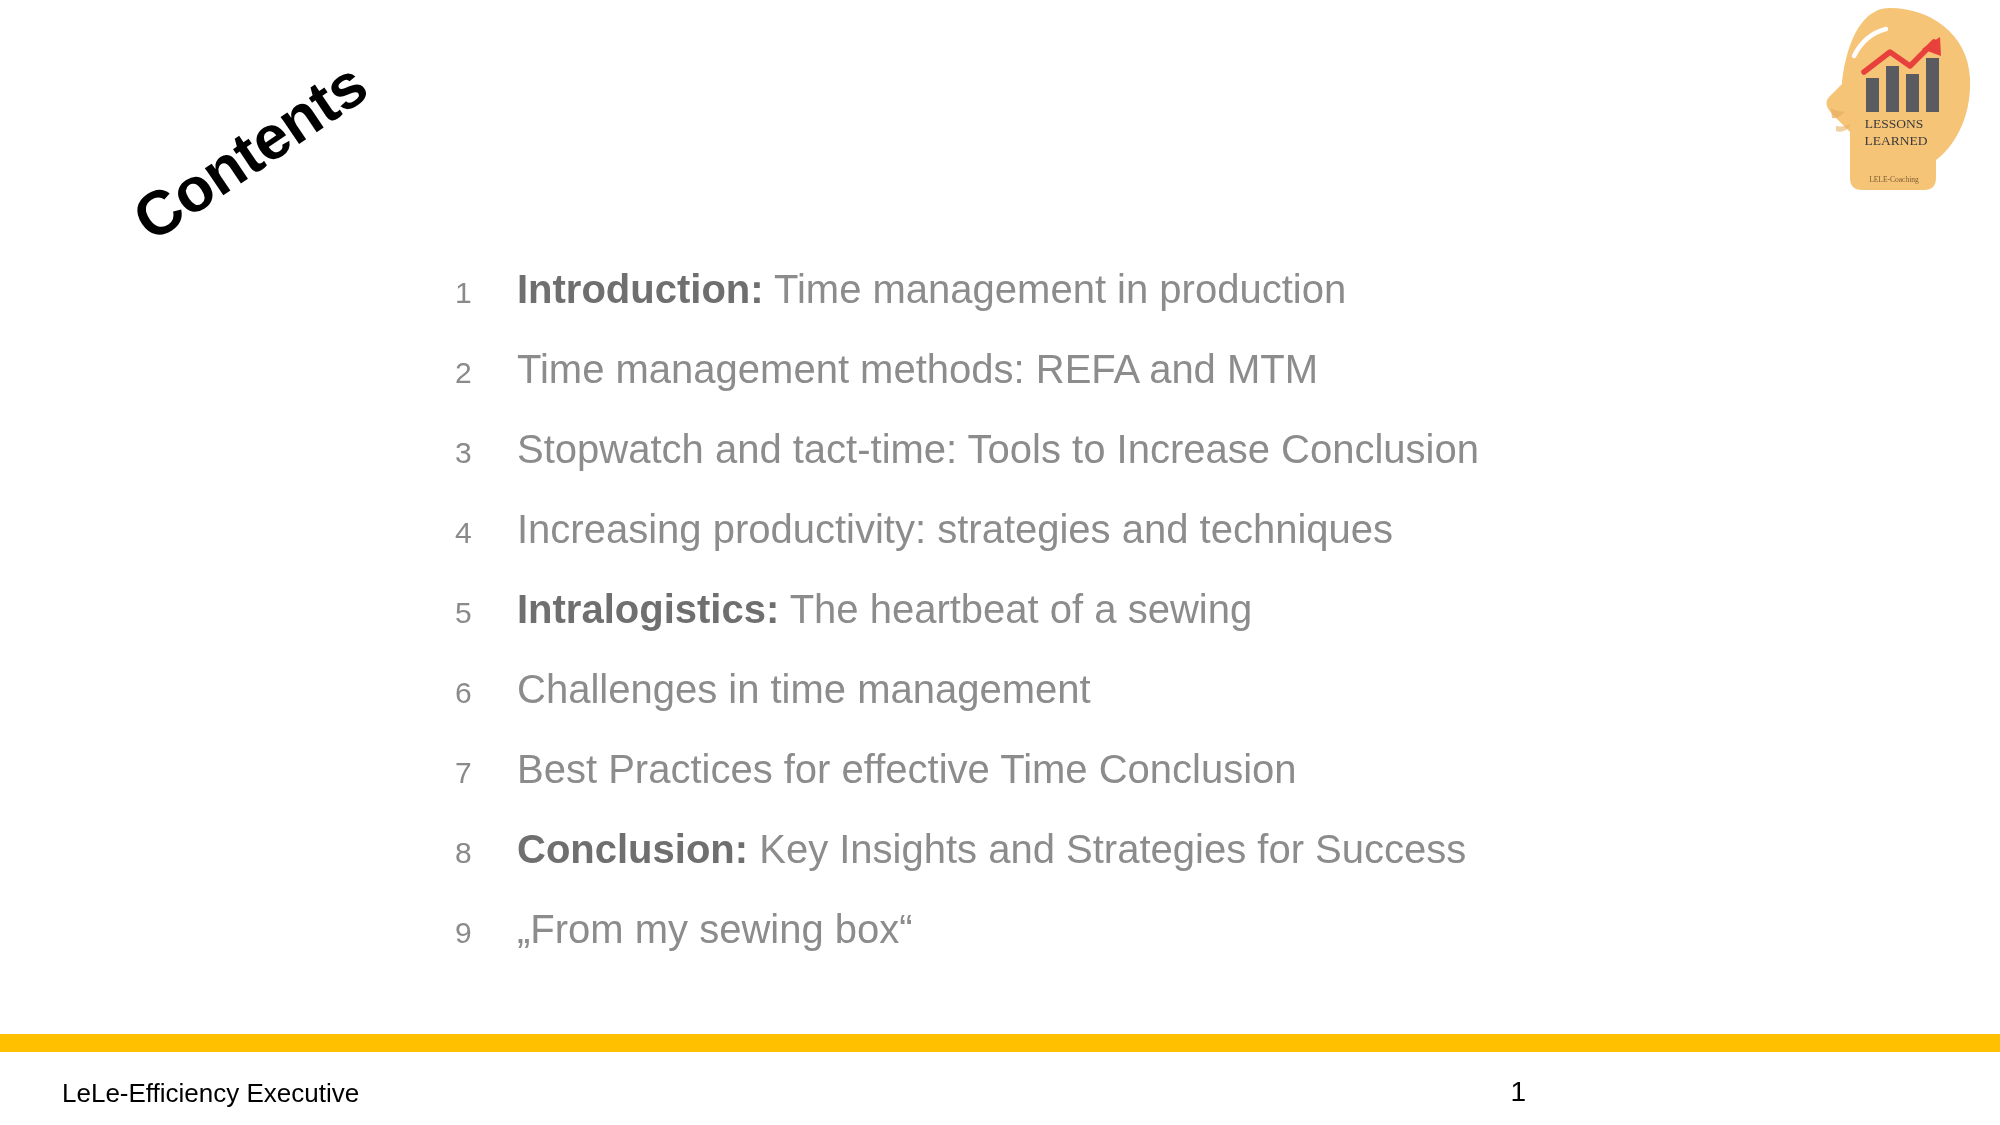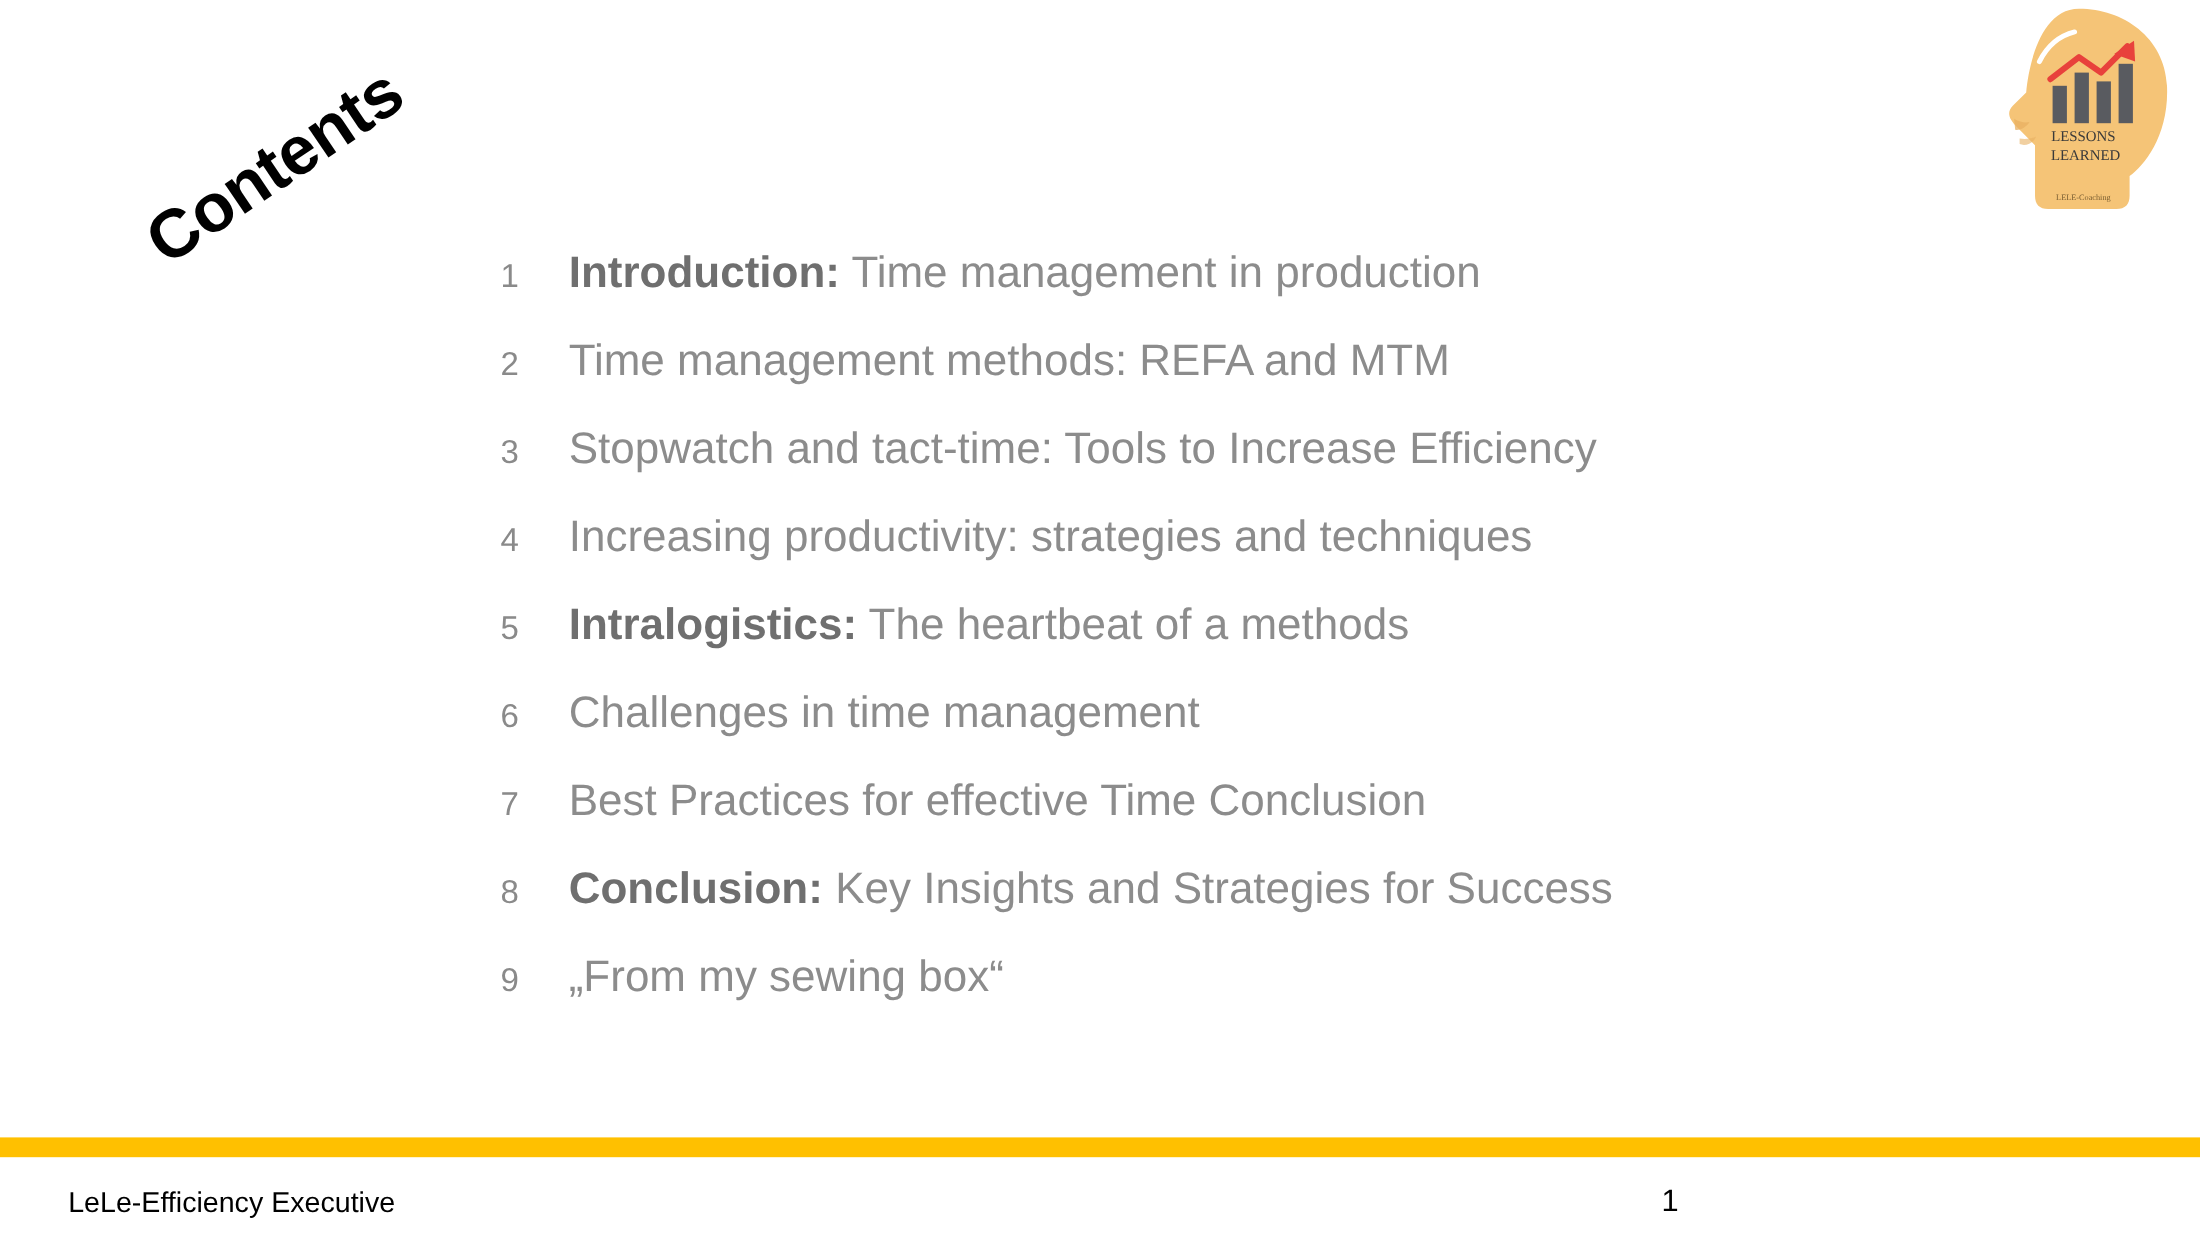--- a/index.html
+++ b/index.html
@@ -68,20 +68,21 @@
     color: #8a8a8a;
     font-family: "Liberation Sans", sans-serif;
     line-height: 1;
   }
   .toc-text {
     font-size: 40px;
     color: #8c8c8c;
     font-family: "Liberation Sans", sans-serif;
     line-height: 1;
     white-space: nowrap;
+    margin-top: 41px;
   }
   .toc-lead {
     font-weight: bold;
     color: #6f6f6f;
   }
 
   
   #accent-bar {
     position: absolute;
     left: 0;
@@ -173,31 +174,31 @@
       <span class="toc-text"><span class="toc-lead">Introduction:</span><span> Time management in production</span></span>
     </div>
 
     <div class="toc-row">
       <span class="toc-num">2</span>
       <span class="toc-text"><span class="toc-lead"></span><span>Time management methods: REFA and MTM</span></span>
     </div>
 
     <div class="toc-row">
       <span class="toc-num">3</span>
-      <span class="toc-text"><span class="toc-lead"></span><span>Stopwatch and tact-time: Tools to Increase Efficiency</span></span>
+      <span class="toc-text"><span class="toc-lead"></span><span>Stopwatch and tact-time: Tools to Increase Conclusion</span></span>
     </div>
 
     <div class="toc-row">
       <span class="toc-num">4</span>
       <span class="toc-text"><span class="toc-lead"></span><span>Increasing productivity: strategies and techniques</span></span>
     </div>
 
     <div class="toc-row">
       <span class="toc-num">5</span>
-      <span class="toc-text"><span class="toc-lead">Intralogistics:</span><span> The heartbeat of a methods</span></span>
+      <span class="toc-text"><span class="toc-lead">Intralogistics:</span><span> The heartbeat of a sewing</span></span>
     </div>
 
     <div class="toc-row">
       <span class="toc-num">6</span>
       <span class="toc-text"><span class="toc-lead"></span><span>Challenges in time management</span></span>
     </div>
 
     <div class="toc-row">
       <span class="toc-num">7</span>
       <span class="toc-text"><span class="toc-lead"></span><span>Best Practices for effective Time Conclusion</span></span>

